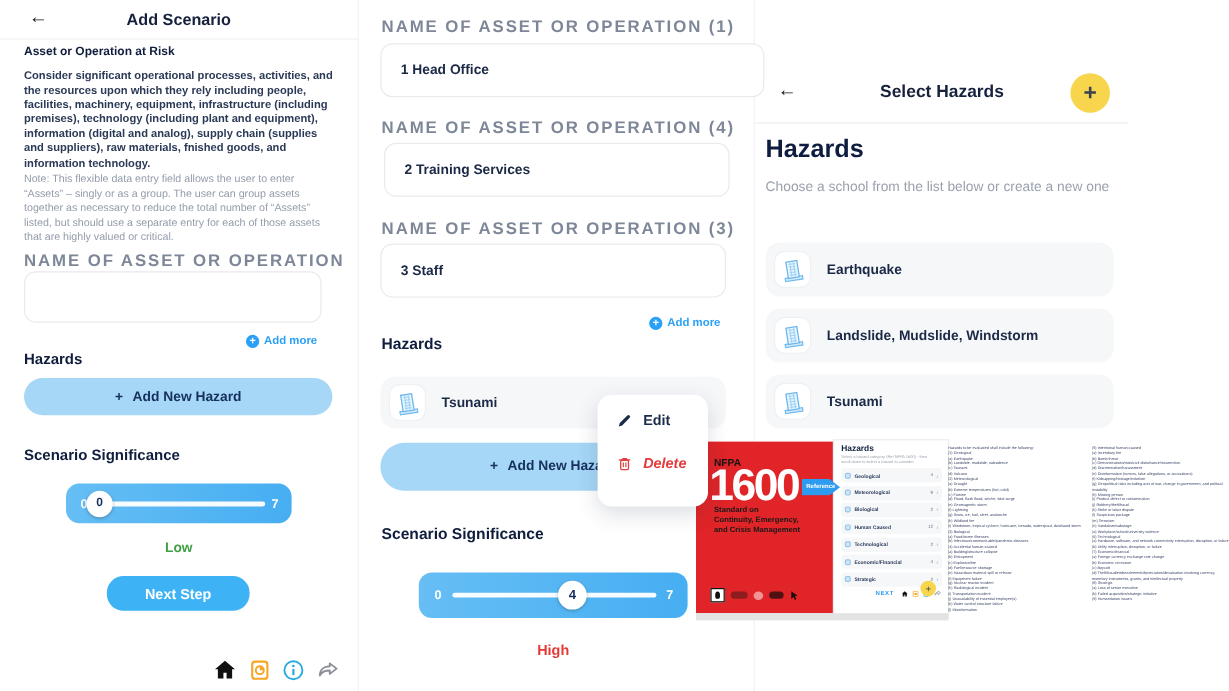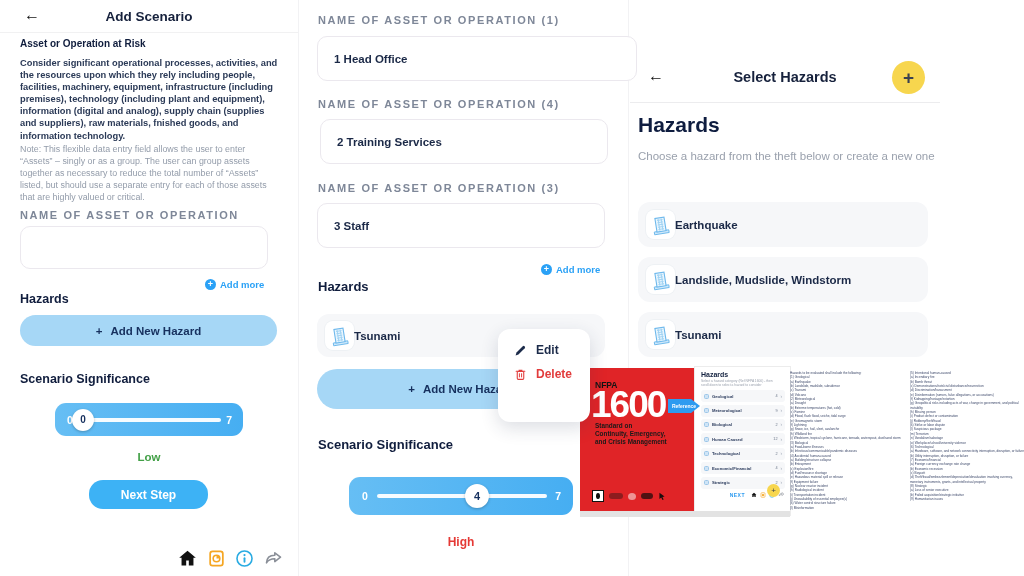--- a/index.html
+++ b/index.html
@@ -3,56 +3,56 @@
 <meta charset="utf-8">
 <style>
   * { margin:0; padding:0; box-sizing:border-box; }
   html,body { width:1024px; height:576px; background:#fff; overflow:hidden;
     font-family:"Liberation Sans", sans-serif; }
   .stage { position:relative; width:1024px; height:576px; background:#fff; }
   .abs { position:absolute; }
   .vdiv { position:absolute; top:0; bottom:0; width:1px; background:#f2f2f4; }
 
   
-  .uclabel { font-size:11px; letter-spacing:1.6px; color:#7e8798; font-weight:700; }
+  .uclabel { font-size:14px; letter-spacing:1.6px; color:#7e8798; font-weight:700; }
   .textinput { border:1px solid #ebe8ee; border-radius:10px; background:#fff;
     font-size:11.5px; font-weight:700; color:#1b2947; padding:0 16px; width:100%; height:100%;
     font-family:"Liberation Sans", sans-serif; outline:none; }
   .addmore { display:flex; align-items:center; gap:4px; color:#2aa1f6; font-size:9.5px; font-weight:700; cursor:pointer; }
   .pluscircle { width:11px; height:11px; border-radius:50%; background:#2aa1f6; color:#fff;
     font-size:9px; line-height:11px; text-align:center; font-weight:700; }
   .sectionhead { font-size:12.5px; font-weight:700; color:#101d3d; }
   .bigbtn { background:#a6d7f6; border-radius:17px; display:flex; align-items:center; justify-content:center;
     gap:8px; color:#16305e; font-weight:700; font-size:11.5px; cursor:pointer; }
   .slider { background:linear-gradient(90deg,#66bef4,#46aef2); border-radius:11px;
     display:flex; align-items:center; color:#fff; font-weight:700; font-size:10.5px; }
   .slider .track { position:absolute; height:4px; background:#fff; border-radius:2px; opacity:.95; }
   .thumb { position:absolute; background:#fff; border-radius:50%; box-shadow:0 1px 3px rgba(0,0,0,.25);
     display:flex; align-items:center; justify-content:center; color:#16305e; font-weight:700; }
-  .hazardrow { background:#f6f7f9; border-radius:12px; display:flex; align-items:center; 
+  .hazardrow { background:#f6f7f9; border-radius:12px; display:flex; align-items:center; gap:14px;
     padding:0 8px; cursor:pointer; }
   .iconsq { width:29px; height:29px; background:#fff; border-radius:8px; display:flex;
     align-items:center; justify-content:center; box-shadow:0 0 0 1px #eef1f4; }
   .hazardrow .name { font-size:11.5px; font-weight:700; color:#1b2947; }
   .footicons { display:flex; align-items:center; gap:9px; }
 
   
   .lp-header { position:absolute; left:0; top:0; width:298px; height:33px; border-bottom:1px solid #f1f1f2; }
   .lp-title { position:absolute; left:0; right:0; top:9px; text-align:center; font-size:13.5px; font-weight:700; color:#16213c; }
   .backarrow { font-size:16px; color:#111; cursor:pointer; line-height:1; }
   .lp-sect { position:absolute; left:20px; top:38px; font-size:10px; font-weight:700; color:#101d3d; }
   .lp-desc { position:absolute; left:20px; top:57px; width:258px; font-size:9.3px; line-height:12.1px;
     color:#2b3a57; font-weight:600; }
   .lp-note { position:absolute; left:20px; top:144px; width:258px; font-size:8.9px; line-height:11.9px; color:#939caa; }
 
   
   .popup { position:absolute; left:498px; top:329px; width:92px; height:93px; background:#fff;
     border-radius:12px; box-shadow:0 6px 18px rgba(40,50,80,.16); z-index:20; padding:14px 0 0 16px; }
   .popup .mi { display:flex; align-items:center; gap:9px; font-size:12px; font-weight:700; cursor:pointer; }
-  .popup .mi + .mi { margin-top:10px; }
+  .popup .mi + .mi { margin-top:22px;font-style:italic; }
   .mi-edit { color:#1c2b4a; } .mi-del { color:#e23c3c; }
 
   
   .rp-title { position:absolute; left:630px; top:69px; width:310px; text-align:center; font-size:14.5px; font-weight:700; color:#16213c; }
   .fab { border-radius:50%; background:#f7d64e; display:flex; align-items:center; justify-content:center;
     color:#3a4150; cursor:pointer; }
   .rp-head { position:absolute; left:638px; top:113px; font-size:21px; font-weight:700; color:#0e1c3f; }
   .rp-sub { position:absolute; left:638px; top:149px; width:300px; font-size:11.5px; line-height:15px; color:#9aa1ad; }
 
   
@@ -222,21 +222,21 @@
     </div>
   </div>
 
   <span class="abs backarrow" style="left:648px; top:68px">←</span>
   <div class="rp-title">Select Hazards</div>
   <div class="abs fab" style="left:892px; top:61px; width:33px; height:33px; font-size:19px; font-weight:600">
     <span>+</span>
   </div>
   <div class="abs" style="left:630px; top:102px; width:310px; height:1px; background:#ececee"></div>
   <div class="rp-head">Hazards</div>
-  <div class="rp-sub">Choose a hazard from the theft below or create a new one</div>
+  <div class="rp-sub">Choose a school from the list below or create a new one</div>
 
   <div class="abs hazardrow" style="left:638px; top:202px; width:290px; height:45px">
     <span class="iconsq">
       <svg width="22" height="22" viewBox="0 0 24 24">
           <g transform="rotate(-9 12 15)">
             <rect x="4" y="18.5" width="16" height="3" fill="#cfe9fb" stroke="#6db8ec" stroke-width="1"></rect>
             <rect x="7" y="4" width="10" height="15" fill="#eaf6fe" stroke="#6db8ec" stroke-width="1.2"></rect>
             <path d="M9 6.5h6M9 9h6M9 11.5h6M9 14h6M9 16.5h6" stroke="#9fd2f3" stroke-width="1"></path>
             <path d="M10.3 5v13M13.7 5v13" stroke="#9fd2f3" stroke-width="1"></path>
           </g>

